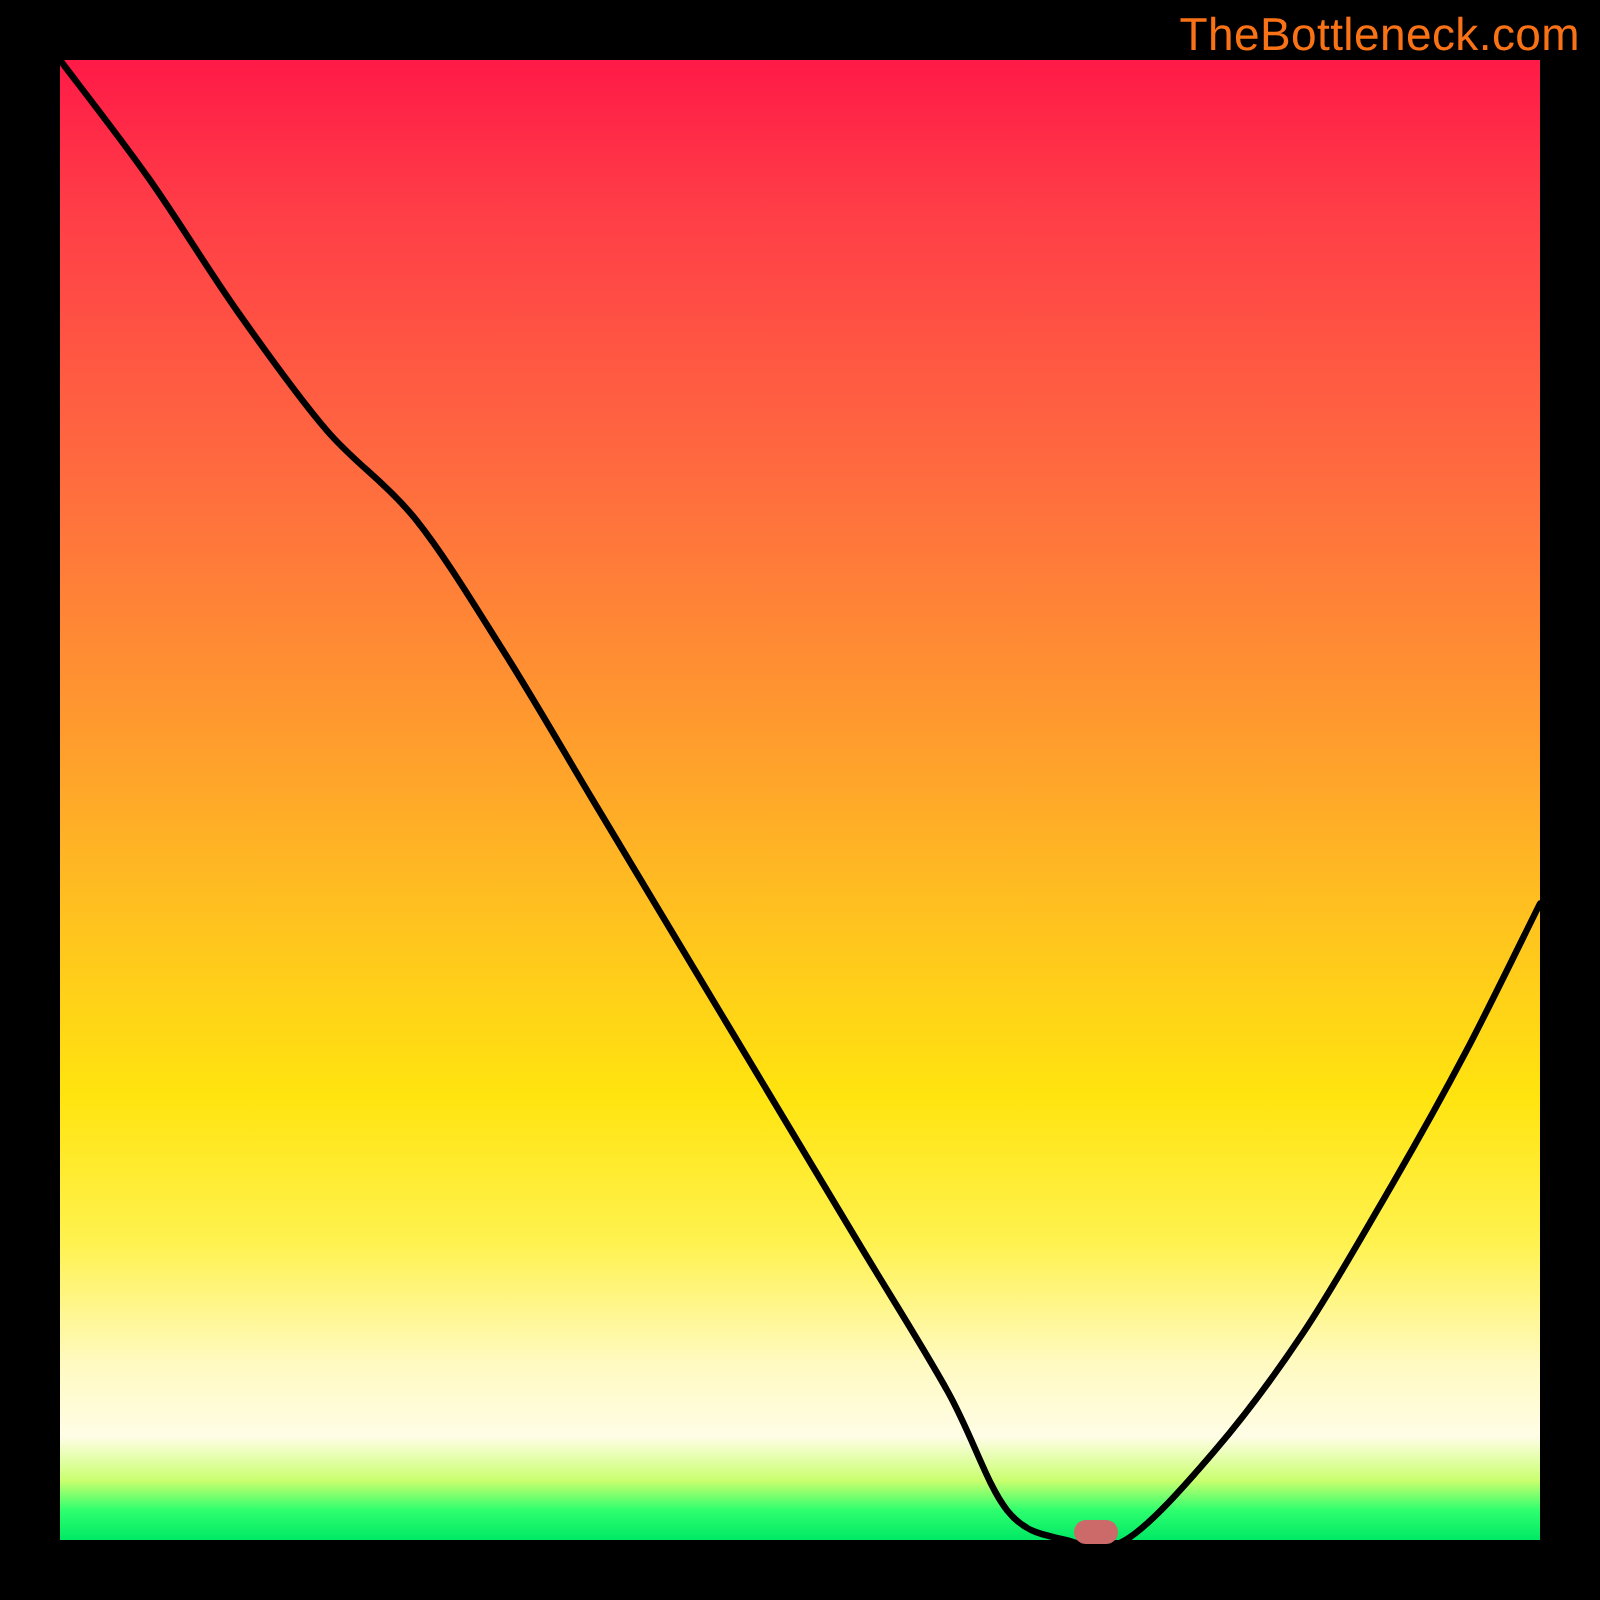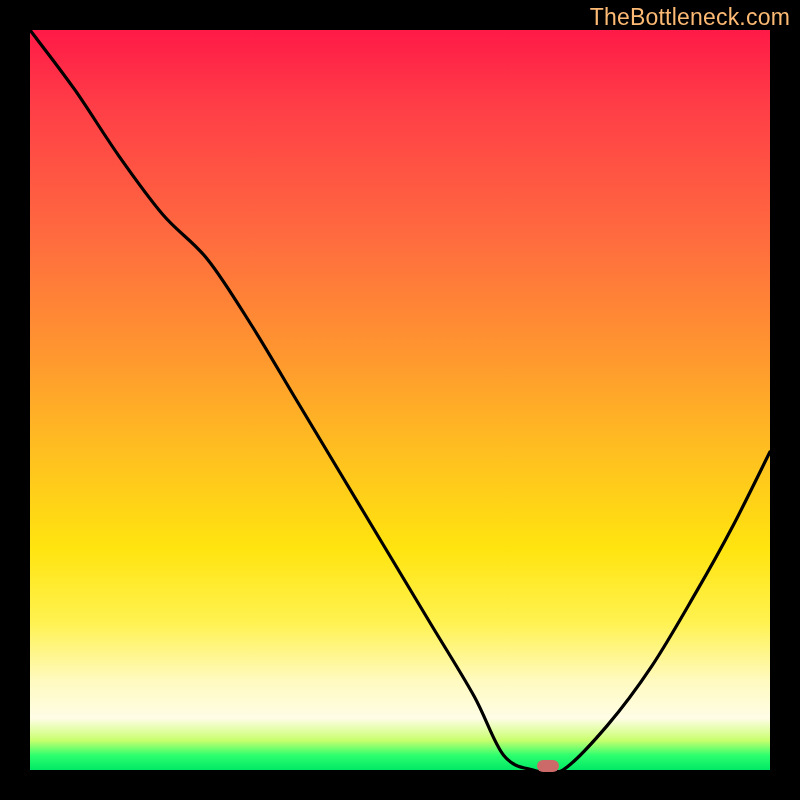--- a/index.html
+++ b/index.html
@@ -14,21 +14,21 @@
   .frame {
     position: relative;
     width: 800px;
     height: 800px;
     background: #000;
   }
   .watermark {
     position: absolute;
     top: 4px;
     right: 10px;
-    color: #fdba74;
+    color: #f97316;
     font-size: 23px;
     font-weight: 400;
     letter-spacing: 0.2px;
     user-select: none;
   }
   .plot-area {
     position: absolute;
     left: 30px;
     top: 30px;
     width: 740px;

